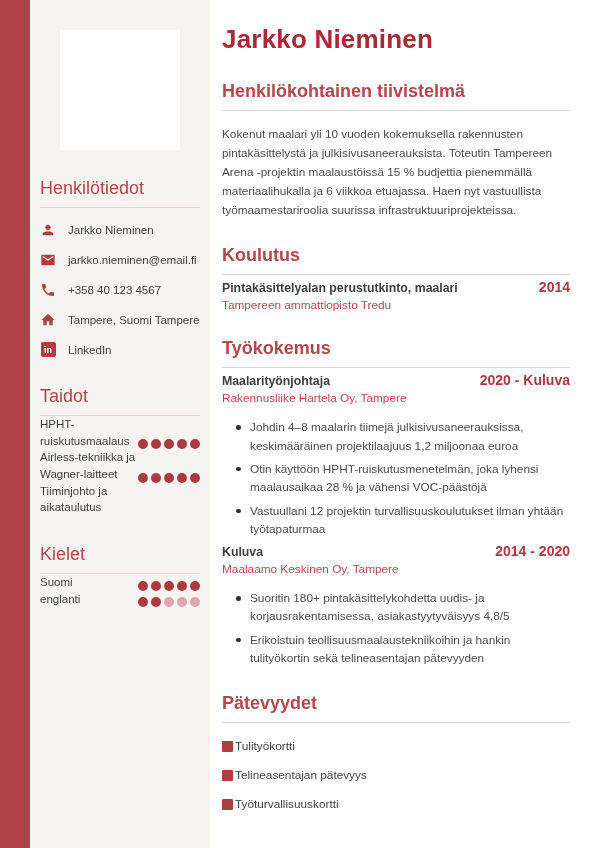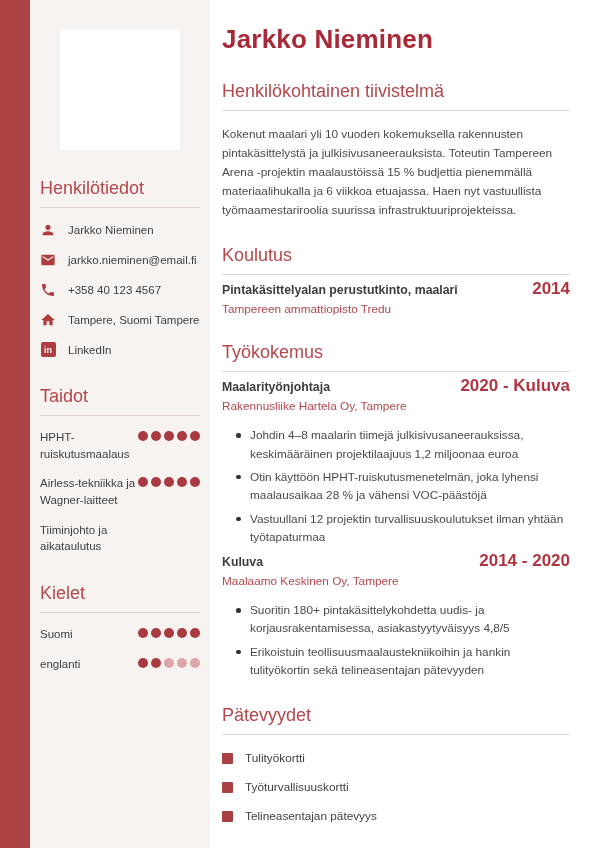--- a/index.html
+++ b/index.html
@@ -71,22 +71,21 @@
     font-size: 9px;
     font-weight: bold;
     display: inline-flex;
     align-items: center;
     justify-content: center;
   }
   .contact-label { font-size: 11.5px; color: #3f3f3f; }
   .rating-row {
     display: flex;
     justify-content: space-between;
-    align-items: flex-start;
-    margin-top: 13px;
+    align-items: flex-end;
     font-size: 11.5px;
     color: #3f3f3f;
   }
   .rating-row .label { max-width: 104px; line-height: 1.45; }
   .dots { display: flex; gap: 3px; padding-top: 2px; }
   .dot { width: 10px; height: 10px; border-radius: 50%; }
   .dot-filled { background: #a93a41; }
   .dot-light  { background: #dba6ac; }
   
   .main {
@@ -97,36 +96,36 @@
   .name {
     color: #a82a38;
     font-size: 26px;
     font-weight: bold;
     letter-spacing: 0.2px;
   }
   .section { margin-top: 26px; }
   .section-heading {
     color: #b4474c;
     font-size: 18px;
-    font-weight: 400;
+    font-weight: 700;
   }
   .summary-text {
     margin-top: 14px;
     font-size: 11.8px;
     line-height: 1.6;
     color: #4a4a4a;
   }
   .entry-header {
     display: flex;
     justify-content: space-between;
     align-items: baseline;
     margin-top: 4px;
   }
   .entry-title { font-size: 12.3px; font-weight: bold; color: #3d3d3d; }
-  .entry-period { font-size: 17px; font-weight: bold; color: #b03540; white-space: nowrap; }
+  .entry-period { font-size: 14px; font-weight: bold; color: #b03540; white-space: nowrap; }
   .entry-org { font-size: 11.8px; color: #b5474d; margin-top: 3px; }
   .bullet-list { list-style: none; margin: 13px 0 4px 14px; }
   .bullet-list li {
     position: relative;
     padding-left: 14px;
     font-size: 11.8px;
     line-height: 1.55;
     color: #4a4a4a;
     margin-bottom: 5px;
   }
@@ -137,21 +136,21 @@
     top: 7px;
     width: 4.5px;
     height: 4.5px;
     border-radius: 50%;
     background: #2e2e2e;
   }
   .qual-list { list-style: none; margin-top: 16px; }
   .qual-item {
     display: flex;
     align-items: center;
-    gap: 12px;
+    gap: 2px;
     margin-bottom: 15px;
     font-size: 11.8px;
     color: #3f3f3f;
   }
   .square-bullet {
     width: 11px;
     height: 11px;
     flex: 0 0 11px;
     background: #a94043;
     border-radius: 1px;
@@ -315,22 +314,22 @@
     <section class="section">
       <h2 class="section-heading">Pätevyydet</h2>
       <hr class="rule">
       <ul class="qual-list">
         <li class="qual-item">
           <span class="square-bullet"></span>
           <span>Tulityökortti</span>
         </li>
         <li class="qual-item">
           <span class="square-bullet"></span>
-          <span>Työturvallisuuskortti</span>
+          <span>Telineasentajan pätevyys</span>
         </li>
         <li class="qual-item">
           <span class="square-bullet"></span>
-          <span>Telineasentajan pätevyys</span>
+          <span>Työturvallisuuskortti</span>
         </li>
       </ul>
     </section>
   </main>
 </div>
 
 </body></html>

